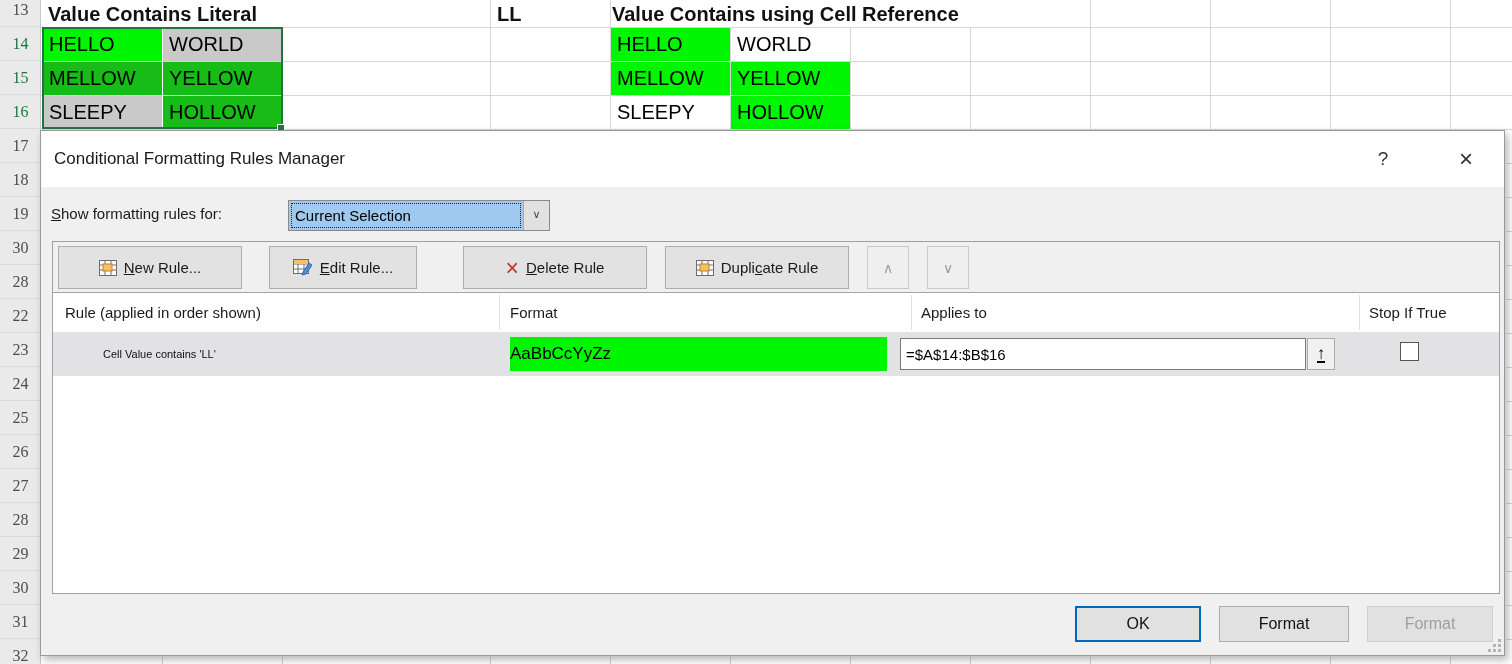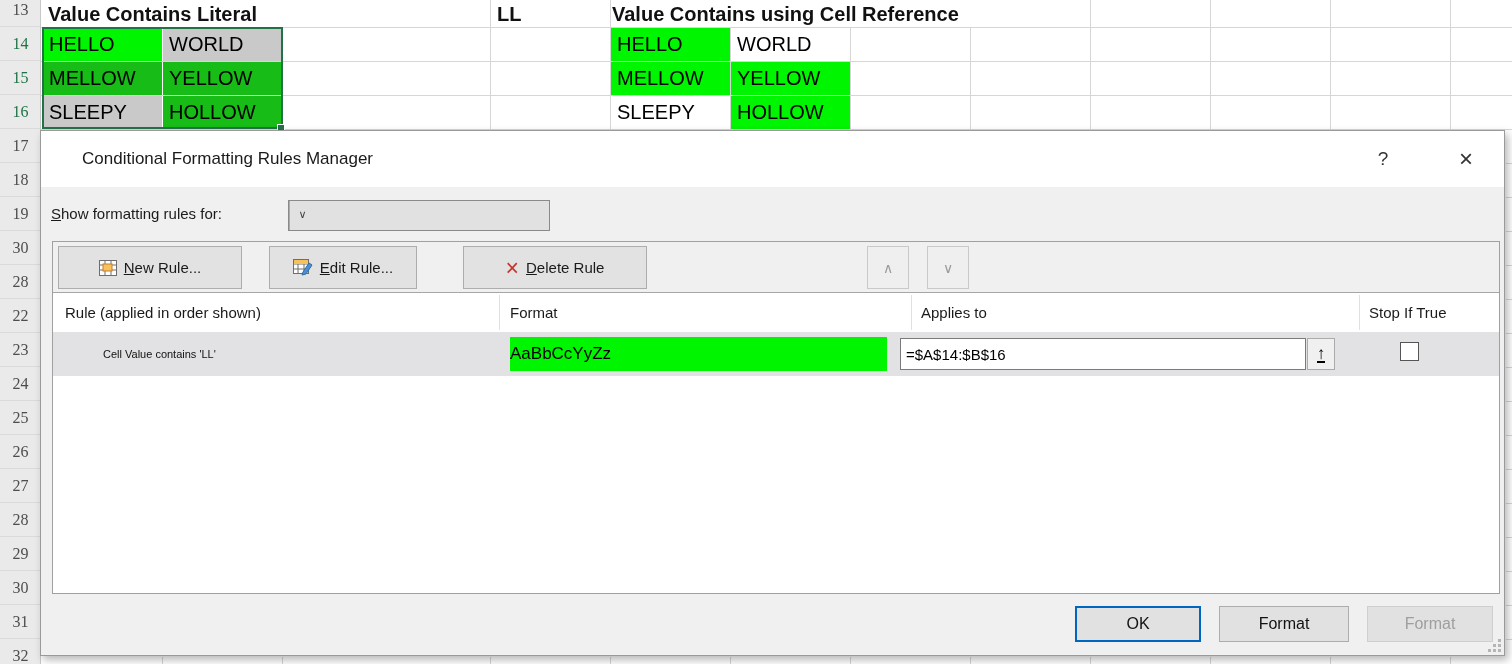--- a/index.html
+++ b/index.html
@@ -23,21 +23,21 @@
   .selbox { position:absolute; left:42px; top:27px; width:241px; height:102px;
     border:2px solid #217346; z-index:3; }
   .fillhandle { position:absolute; left:277px; top:124px; width:8px; height:8px;
     background:#217346; border:1px solid #fff; z-index:4; }
 
   
   .dialog { position:absolute; left:40px; top:130px; width:1465px; height:526px;
     background:#F0F0F0; border:1px solid #9a9a9a; box-shadow:3px 4px 8px rgba(0,0,0,.28); z-index:10; }
   .titlebar { position:absolute; left:0; top:0; width:100%; height:56px; background:#fff; }
   .dlg-title { position:absolute; left:13px; top:0; height:56px; line-height:56px;
-    font-size:17px; color:#1a1a1a;margin-left:28px; }
+    font-size:17px; color:#1a1a1a; }
   .cap-btn { position:absolute; top:14px; width:34px; height:28px; text-align:center;
     line-height:28px; font-size:19px; color:#333; cursor:default; background:transparent; border:none; }
   .help-btn { left:1325px; }
   .close-btn { left:1408px; font-size:24px; font-weight:300; }
 
   .show-label { position:absolute; left:10px; top:74px; font-size:15px; color:#1a1a1a; }
   .u { text-decoration:underline; }
   .combo { position:absolute; left:247px; top:69px; width:262px; height:31px; border:1px solid #8a8a8a;
     background:#E1E1E1; display:flex; }
   .combo-text { width:234px; height:29px; background:#9FC9EE; outline:1px dotted #222; outline-offset:-3px;
@@ -170,20 +170,21 @@
   <div class="dialog">
     <div class="titlebar">
       <div class="dlg-title">Conditional Formatting Rules Manager</div>
       <button class="cap-btn help-btn">?</button>
       <button class="cap-btn close-btn">×</button>
     </div>
 
     <div class="show-label"><span class="u">S</span><span>how formatting rules for:</span></div>
 
     <div class="combo">
+      <div class="combo-text">Current Selection</div>
       <div class="combo-btn">∨</div>
     </div>
 
     <div class="frame">
       <div class="toolbar">
 
         <button class="tb-btn" style="left:5px;width:184px">
           <svg class="tbl-icon" width="18" height="16" viewBox="0 0 18 16">
               <rect x="0.5" y="0.5" width="17" height="15" fill="#fff" stroke="#6e6e6e"></rect>
               <line x1="0" y1="5" x2="18" y2="5" stroke="#6e6e6e"></line>
@@ -206,20 +207,31 @@
               <path d="M10 13 L16 4 L19 6 L13 15 L9 16 Z" fill="#4A90D9" stroke="#2E6DA4"></path>
             </svg>
           <span><span class="u">E</span><span>dit Rule...</span></span>
         </button>
 
         <button class="tb-btn" style="left:410px;width:184px">
           <span class="xicon">×</span>
           <span><span class="u">D</span><span>elete Rule</span></span>
         </button>
 
+        <button class="tb-btn" style="left:612px;width:184px">
+          <svg class="tbl-icon" width="18" height="16" viewBox="0 0 18 16">
+              <rect x="0.5" y="0.5" width="17" height="15" fill="#fff" stroke="#6e6e6e"></rect>
+              <line x1="0" y1="5" x2="18" y2="5" stroke="#6e6e6e"></line>
+              <line x1="0" y1="10" x2="18" y2="10" stroke="#6e6e6e"></line>
+              <line x1="6" y1="0" x2="6" y2="16" stroke="#6e6e6e"></line>
+              <line x1="12" y1="0" x2="12" y2="16" stroke="#6e6e6e"></line>
+              <rect x="4" y="4" width="9" height="7" fill="#F7C15C" stroke="#C87D2A"></rect>
+            </svg>
+          <span><span>Dupli</span><span class="u">c</span><span>ate Rule</span></span>
+        </button>
 
         <button class="tb-btn dis" style="left:814px;width:42px">
           <span class="chev">∧</span>
         </button>
         <button class="tb-btn dis" style="left:874px;width:42px">
           <span class="chev">∨</span>
         </button>
       </div>
 
       <div class="list">

